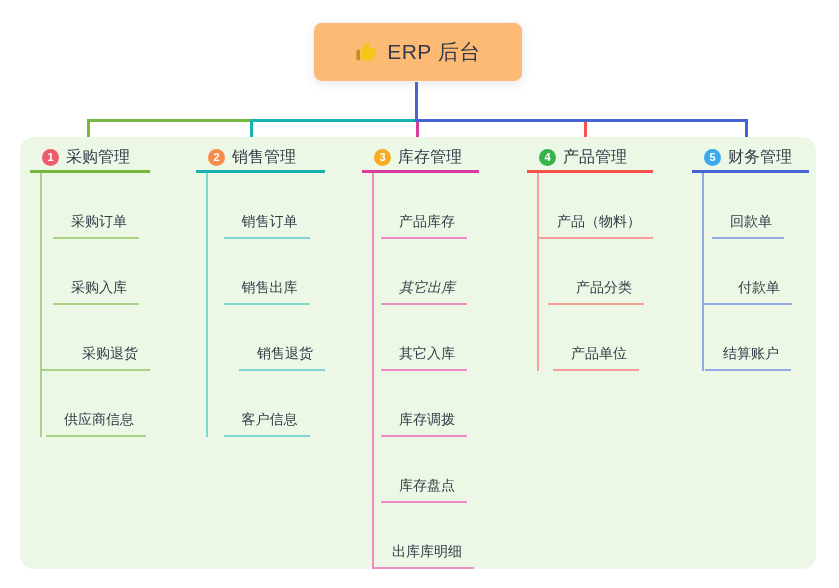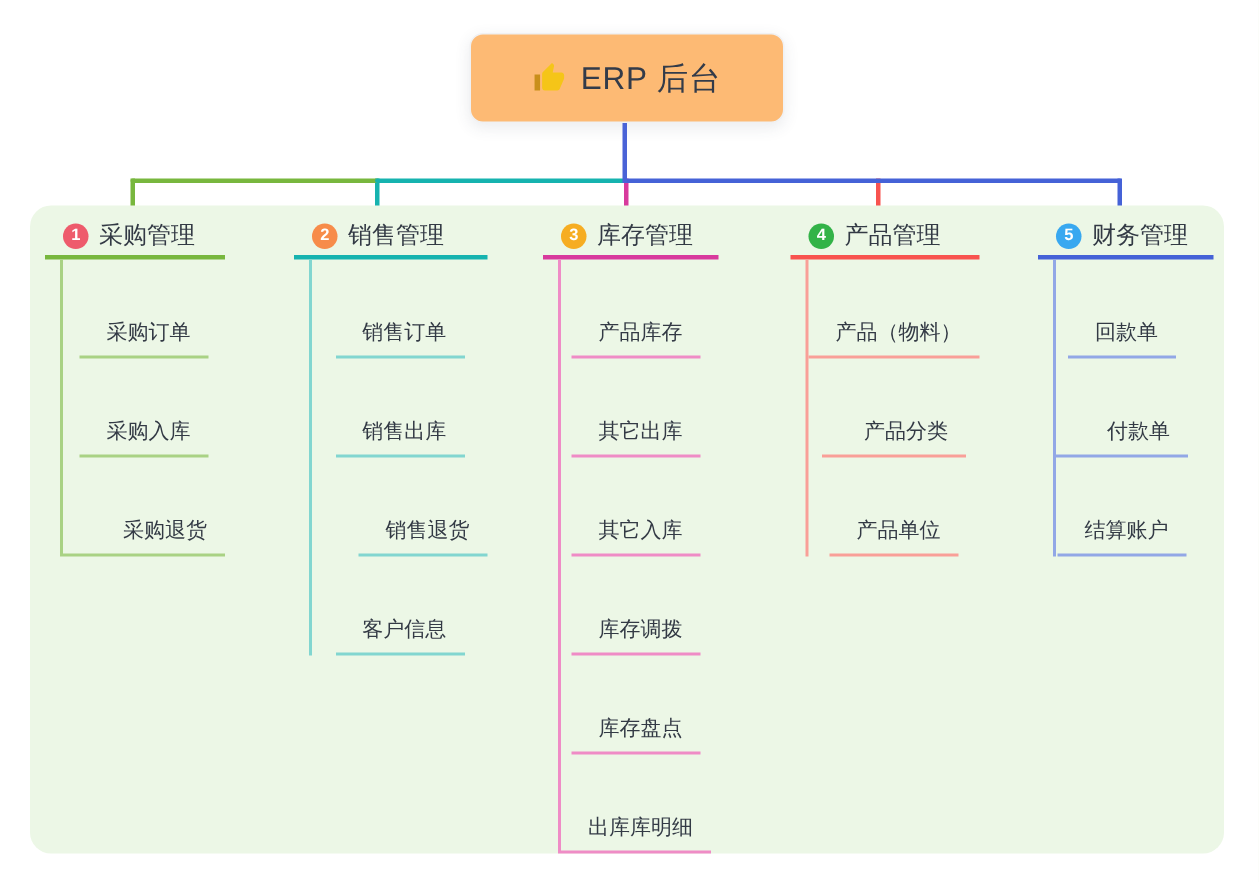--- a/index.html
+++ b/index.html
@@ -88,20 +88,23 @@
   </div>
 
   <div class="child">
     <span class="child-label" style="border-bottom: 2px solid rgb(169, 210, 132);">采购入库</span>
   </div>
 
   <div class="child">
     <span class="child-label" style="border-bottom: 2px solid rgb(169, 210, 132); padding-left: 40px;">采购退货</span>
   </div>
 
+  <div class="child">
+    <span class="child-label" style="border-bottom: 2px solid rgb(169, 210, 132);">供应商信息</span>
+  </div>
 </div>
   </div>
 
   <div class="branch" style="left: 196px;">
     <div class="branch-header" style="border-bottom: 3px solid rgb(22, 179, 175);">
       <span class="badge" style="background: rgb(247, 140, 74);">2</span>
       <span class="branch-label">销售管理</span>
     </div>
     <div class="children" style="border-left: 2px solid rgb(130, 214, 208);">
   <div class="child">
@@ -127,21 +130,21 @@
       <span class="badge" style="background: rgb(246, 173, 34);">3</span>
       <span class="branch-label">库存管理</span>
     </div>
     <div class="children" style="border-left: 2px solid rgb(239, 140, 198);">
 
   <div class="child">
     <span class="child-label" style="border-bottom: 2px solid rgb(239, 140, 198);">产品库存</span>
   </div>
 
   <div class="child">
-    <span class="child-label" style="border-bottom: 2px solid rgb(239, 140, 198);">其它出库</span>
+    <span class="child-label" style="border-bottom: 2px solid rgb(239, 140, 198); font-style: italic;">其它出库</span>
   </div>
 
   <div class="child">
     <span class="child-label" style="border-bottom: 2px solid rgb(239, 140, 198);">其它入库</span>
   </div>
 
   <div class="child">
     <span class="child-label" style="border-bottom: 2px solid rgb(239, 140, 198);">库存调拨</span>
   </div>
 

